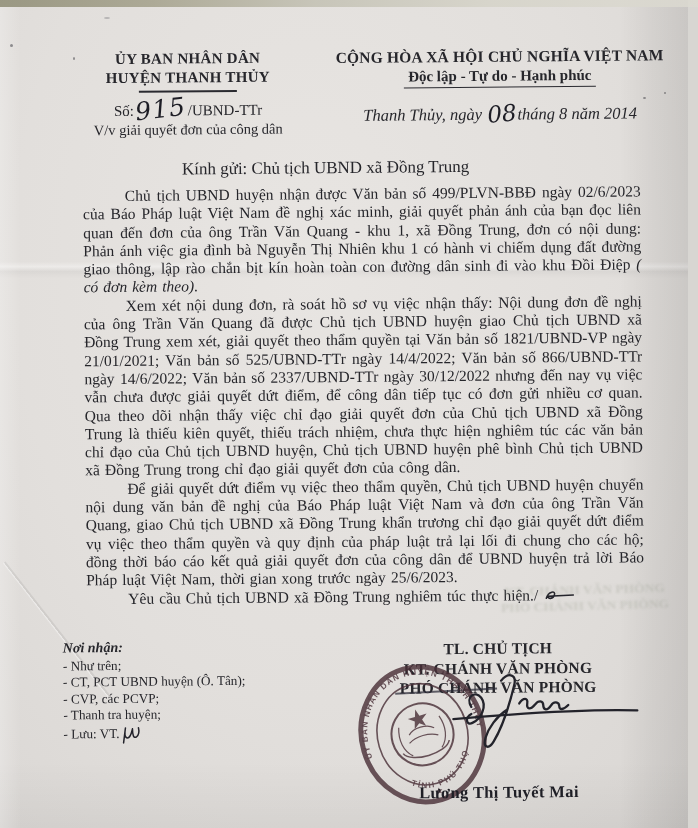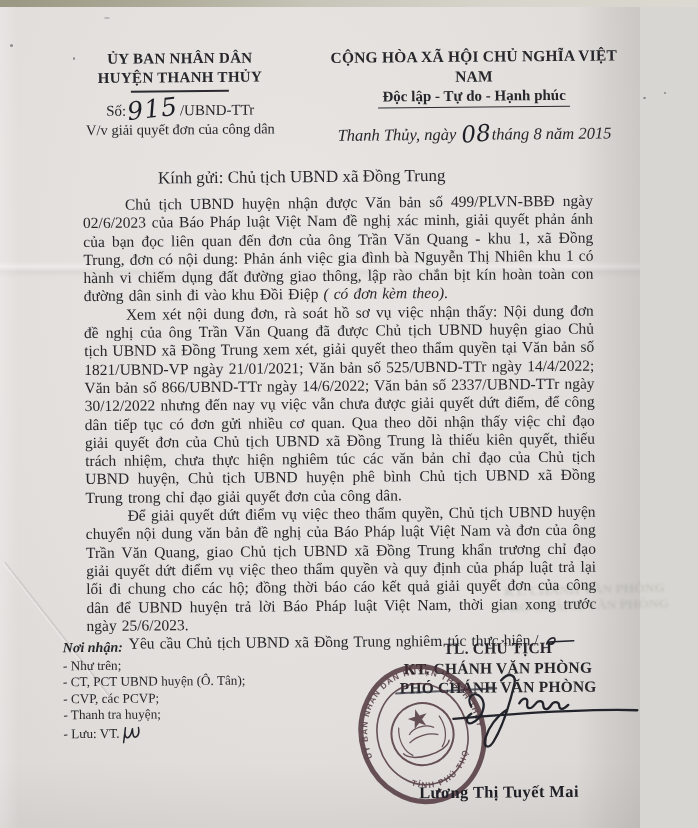--- a/index.html
+++ b/index.html
@@ -9,20 +9,21 @@
     background:#d8d6d2;
   }
   .scan{
     position:relative;width:640px;height:828px;
     background:
       linear-gradient(90deg, rgba(255,255,255,.25) 0%, rgba(255,255,255,0) 3%),
       linear-gradient(90deg, rgba(0,0,0,0) 90%, rgba(0,0,0,.05) 95%, rgba(0,0,0,.09) 100%),
       linear-gradient(180deg, rgba(0,0,0,0) 31.6%, rgba(255,255,255,.35) 32.2%, rgba(0,0,0,.035) 32.8%, rgba(0,0,0,0) 33.6%),
       linear-gradient(180deg, rgba(0,0,0,0) 92%, rgba(0,0,0,.045) 100%),
       radial-gradient(ellipse at 45% 32%, #e8e5e2 0%, #e2dfdc 55%, #d9d6d3 100%);
+    padding-left: 48px;
   }
   .top-strip{
     position:absolute;left:0;top:0;width:698px;height:7px;
     background:linear-gradient(90deg,#8d8b73 0%,#a3a08a 22%,#c2c0b2 45%,#d5d3c8 70%,#dcdad1 100%);
     opacity:.85;
   }
   .crease-diagonal{
     position:absolute;left:-28px;top:628px;width:170px;height:2px;
     background:rgba(70,70,70,.10);
     box-shadow:0 1px 1px rgba(255,255,255,.5);
@@ -108,21 +109,21 @@
           <span>Số:</span><span class="hw hw-num">915</span><span>/UBND-TTr</span>
         </div>
         <div class="vv">V/v giải quyết đơn của công dân</div>
       </div>
       <div class="hdr-right">
         <div class="nat1">CỘNG HÒA XÃ HỘI CHỦ NGHĨA VIỆT NAM</div>
         <div><span class="nat2">Độc lập - Tự do - Hạnh phúc</span></div>
         <div class="date-line">
           <span>Thanh Thủy, ngày</span>
           <span class="hw hw-day">08</span><span>tháng 8 năm</span>
-          <span>2015</span>
+          <span>2014</span>
         </div>
       </div>
     </div>
 
     <div class="kinh-gui">Kính gửi: Chủ tịch UBND xã Đồng Trung</div>
 
     <div class="bodytext">
       <p class="para"><span>Chủ tịch UBND huyện nhận được Văn bản số 499/PLVN-BBĐ ngày 02/6/2023 của Báo Pháp luật Việt Nam đề nghị xác minh, giải quyết phản ánh của bạn đọc liên quan đến đơn của ông Trần Văn Quang - khu 1, xã Đồng Trung, đơn có nội dung: Phản ánh việc gia đình bà Nguyễn Thị Nhiên khu 1 có hành vi chiếm dụng đất đường giao thông, lập rào chắn bịt kín hoàn toàn con đường dân sinh đi vào khu Đồi Điệp </span><span class="seg-italic">( có đơn kèm theo)</span><span>.</span></p>
       <p class="para">Xem xét nội dung đơn, rà soát hồ sơ vụ việc nhận thấy: Nội dung đơn đề nghị của ông Trần Văn Quang đã được Chủ tịch UBND huyện giao Chủ tịch UBND xã Đồng Trung xem xét, giải quyết theo thẩm quyền tại Văn bản số 1821/UBND-VP ngày 21/01/2021; Văn bản số 525/UBND-TTr ngày 14/4/2022; Văn bản số 866/UBND-TTr ngày 14/6/2022; Văn bản số 2337/UBND-TTr ngày 30/12/2022 nhưng đến nay vụ việc vẫn chưa được giải quyết dứt điểm, để công dân tiếp tục có đơn gửi nhiều cơ quan. Qua theo dõi nhận thấy việc chỉ đạo giải quyết đơn của Chủ tịch UBND xã Đồng Trung là thiếu kiên quyết, thiếu trách nhiệm, chưa thực hiện nghiêm túc các văn bản chỉ đạo của Chủ tịch UBND huyện, Chủ tịch UBND huyện phê bình Chủ tịch UBND xã Đồng Trung trong chỉ đạo giải quyết đơn của công dân.</p>
       <p class="para">Để giải quyết dứt điểm vụ việc theo thẩm quyền, Chủ tịch UBND huyện chuyển nội dung văn bản đề nghị của Báo Pháp luật Việt Nam và đơn của ông Trần Văn Quang, giao Chủ tịch UBND xã Đồng Trung khẩn trương chỉ đạo giải quyết dứt điểm vụ việc theo thẩm quyền và quy định của pháp luật trả lại lối đi chung cho các hộ; đồng thời báo cáo kết quả giải quyết đơn của công dân để UBND huyện trả lời Báo Pháp luật Việt Nam, thời gian xong trước ngày 25/6/2023.</p>

